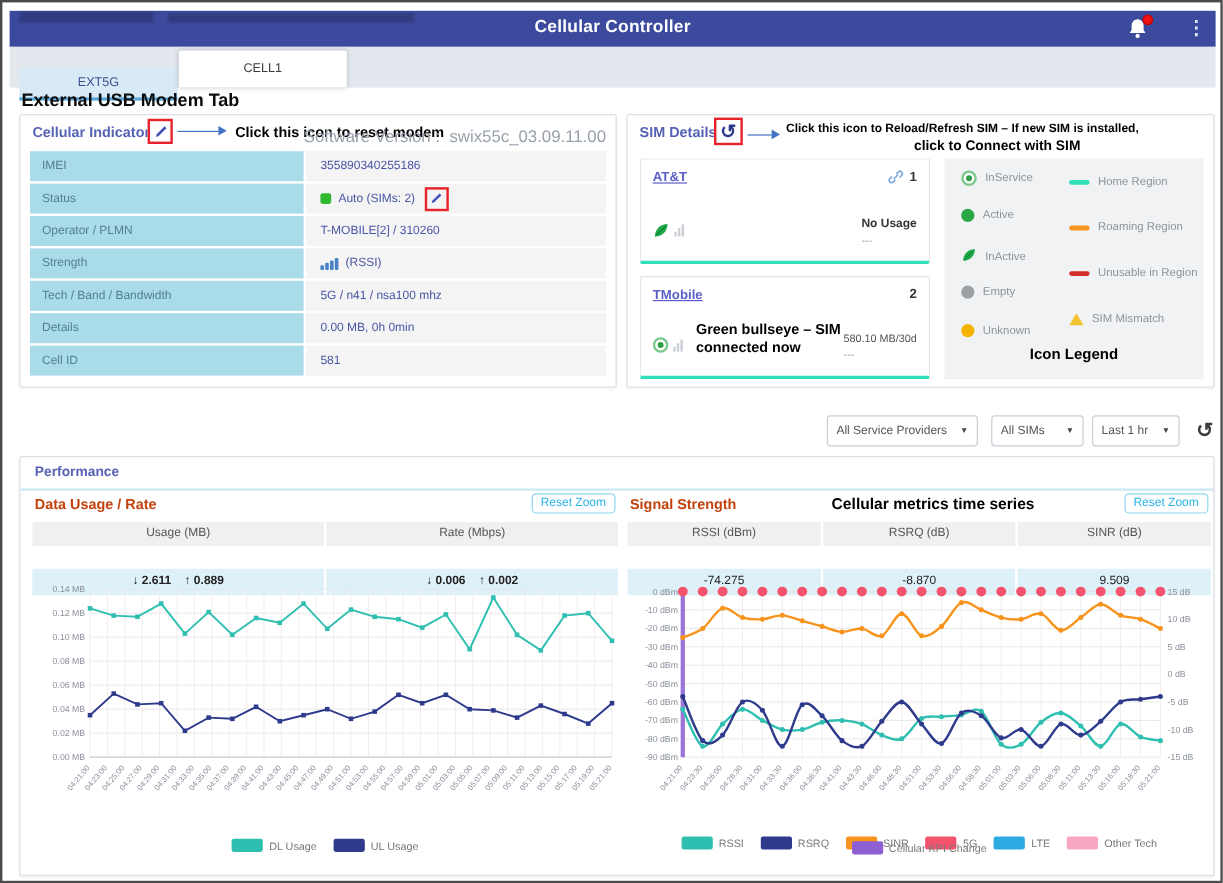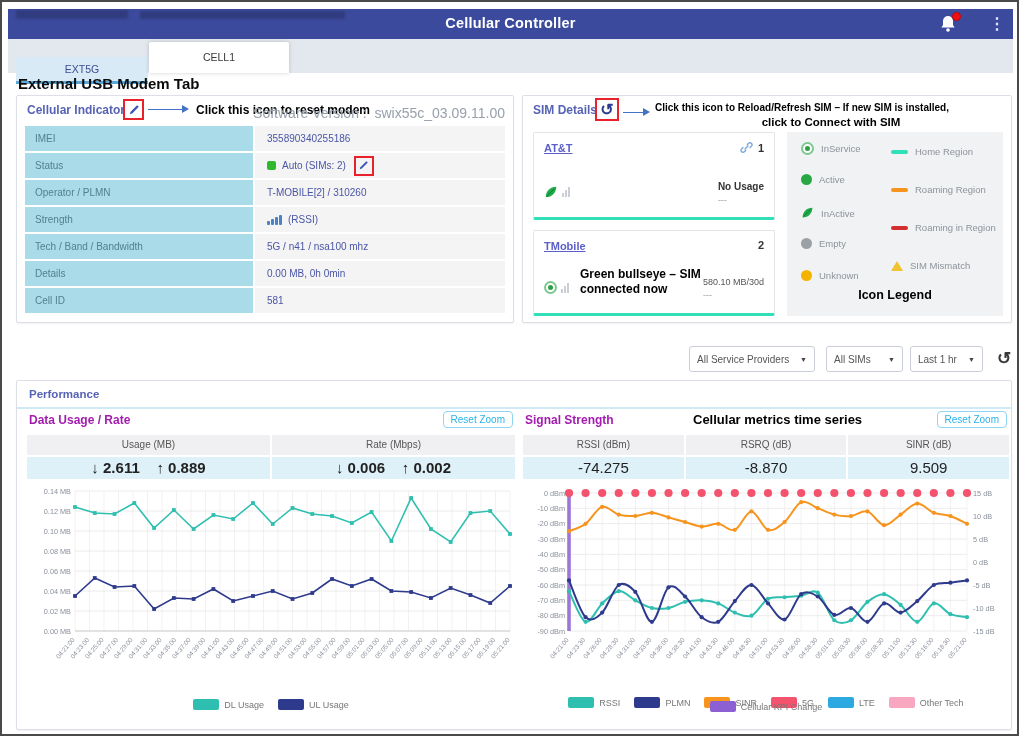--- a/index.html
+++ b/index.html
@@ -97,29 +97,29 @@
   .reloadbtn { position:absolute; left:990px; top:344px; width:24px; height:26px; font-size:17px;
                font-weight:bold; color:#3a3a3a; text-align:center; line-height:26px; cursor:pointer; }
 
   
   .card-perf { left:14px; top:378px; width:996px; height:350px; }
   .perf-title { position:absolute; left:12px; top:7px; font-size:11.5px; font-weight:bold; color:#5663b5; }
   .perf-divider { position:absolute; left:0; right:0; top:26px; height:2px; background:#cfe9f5; }
   .psec { position:absolute; top:32px; }
   .psec-left { left:10px; width:488px; }
   .psec-right { left:506px; width:486px; }
-  .sub-title { position:absolute; left:2px; top:0; font-size:12px; font-weight:bold; color:#a21caf; }
+  .sub-title { position:absolute; left:2px; top:0; font-size:12px; font-weight:bold; color:#c2410c; }
   .ts-ann { position:absolute; left:170px; top:-1px; font-size:13px; font-weight:bold; color:#000; }
   .resetzoom { position:absolute; right:2px; top:-2px; border:1px solid #8fd6f0; border-radius:4px;
                padding:2px 7px; font-size:10px; color:#2ab3e8; background:#fff; cursor:pointer; }
   .ptable { position:absolute; left:0; right:0; top:22px; }
   .prow { display:flex; gap:2px; margin-bottom:2px; }
   .pcell { flex:1; text-align:center; font-size:10px; }
   .phead .pcell { background:#f0f0f2; color:#555; line-height:20px; height:20px; }
-  .pval .pcell { background:#def0f8; color:#222; line-height:22px; height:22px; font-size:15px; }
+  .pval .pcell { background:#def0f8; color:#222; line-height:22px; height:22px; font-size:10px;margin-top:17px; }
   .pval b { font-weight:bold; }
   .chart { position:absolute; left:0; top:72px; }
   .chart-legend { position:absolute; left:0; right:0; display:flex; justify-content:center;
                   gap:14px; align-items:center; }
   .cl-item { display:flex; align-items:center; gap:5px; font-size:9px; color:#777; }
   .cl-sw { width:26px; height:11px; border-radius:2px; }
 </style>
 </head>
 <body>
 
@@ -316,21 +316,21 @@
           <div class="lg-item" style="left: 104px; top: 14px;">
             <span class="dash" style="background: rgb(47, 224, 184);"></span>
             <span>Home Region</span>
           </div>
           <div class="lg-item" style="left: 104px; top: 52px;">
             <span class="dash" style="background: rgb(247, 148, 30);"></span>
             <span>Roaming Region</span>
           </div>
           <div class="lg-item" style="left: 104px; top: 90px;">
             <span class="dash" style="background: rgb(211, 47, 47);"></span>
-            <span>Roaming in Region</span>
+            <span>Unusable in Region</span>
           </div>
           <div class="lg-item" style="left: 104px; top: 128px;">
             <span class="tri"></span>
             <span>SIM Mismatch</span>
           </div>
         </div>
       <div class="lg-title">Icon Legend</div>
     </div>
   </div>
 
@@ -711,21 +711,21 @@
           <text x="0" y="0" font-size="6.4" fill="#8a909b" text-anchor="end" transform="translate(427.4166666666667,155) rotate(-50)">05:18:30</text>
           <text x="0" y="0" font-size="6.4" fill="#8a909b" text-anchor="end" transform="translate(444,155) rotate(-50)">05:21:00</text>
         </svg>
       <div class="chart-legend" style="top:284px;" id="signal-legend-1">
           <div class="cl-item">
             <span class="cl-sw" style="background: rgb(47, 191, 176);"></span>
             <span>RSSI</span>
           </div>
           <div class="cl-item">
             <span class="cl-sw" style="background: rgb(46, 58, 140);"></span>
-            <span>PLMN</span>
+            <span>RSRQ</span>
           </div>
           <div class="cl-item">
             <span class="cl-sw" style="background: rgb(247, 148, 30);"></span>
             <span>SINR</span>
           </div>
           <div class="cl-item">
             <span class="cl-sw" style="background: rgb(244, 83, 110);"></span>
             <span>5G</span>
           </div>
           <div class="cl-item">

